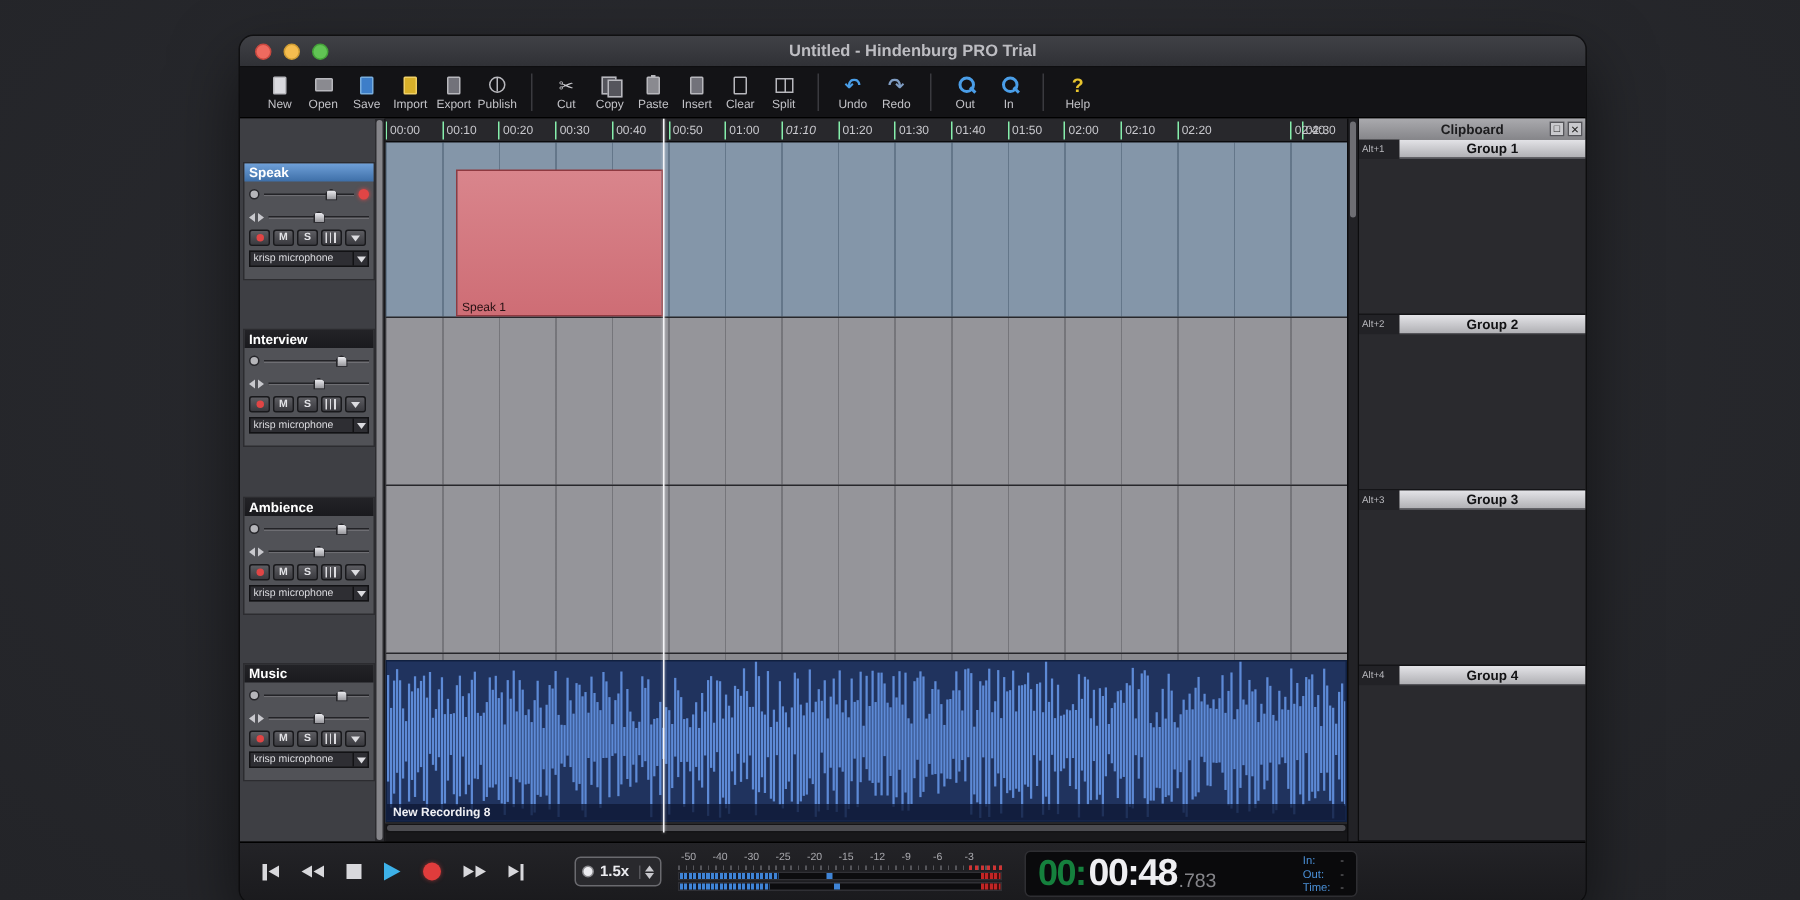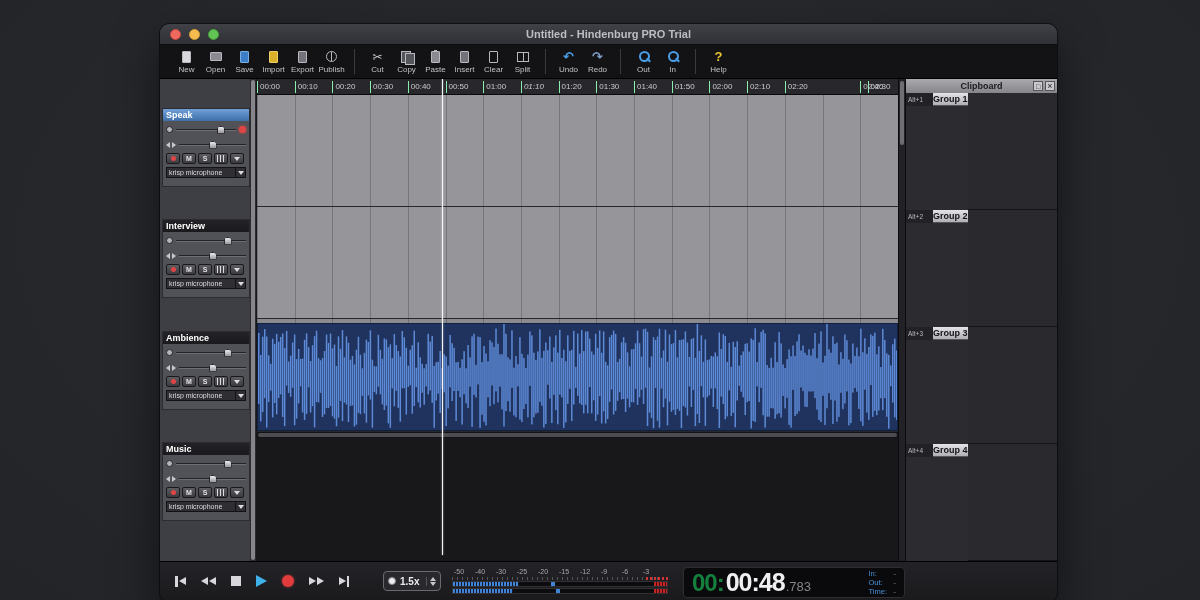--- a/index.html
+++ b/index.html
@@ -117,21 +117,21 @@
 
   
   .clipboard { width:152px; flex:none; background:#2c2c30; display:flex; flex-direction:column; border-left:1px solid #0c0c0e; }
   .cb-title { height:14px; flex:none; background:linear-gradient(#aaaaae,#86868a); display:flex; align-items:center; position:relative; }
   .cb-title-text { flex:1; text-align:center; font-size:9px; font-weight:bold; color:#1c1c1e; }
   .cb-btns { position:absolute; right:2px; top:2px; display:flex; gap:2px; }
   .cb-btn { width:10px; height:10px; background:#c9c9cd; border:1px solid #55555a; font-size:7px;
             display:flex; align-items:center; justify-content:center; color:#222; }
   .cb-btn.float::after { content:"\25A1"; }
   .cb-btn.close::after { content:"\00D7"; font-size:9px; }
-  .cb-group { height:117px; flex:none; display:flex; }
+  .cb-group { height:117px; flex:none; display:flex; flex-direction:column; }
   .cb-head { height:13px; flex:none; display:flex; }
   .cb-alt { width:27px; flex:none; background:#222226; color:#b8b8bd; font-size:6.5px; display:flex; align-items:center; padding-left:2px; }
   .cb-name { flex:1; background:linear-gradient(#e4e4e8,#b0b0b4); color:#121214; font-size:9px; font-weight:bold;
              display:flex; align-items:center; justify-content:center; border-bottom:1px solid #55555a; }
   .cb-content { flex:1; background:#2a2a2e; border-bottom:1px solid #141417; }
 
   
   .transport { height:41px; flex:none; background:linear-gradient(#232327,#1a1a1d); border-top:1px solid #000; position:relative; }
   .tr-buttons { position:absolute; left:15px; top:12px; display:flex; align-items:center; gap:15px; }
   .tr-btn { display:flex; align-items:center; gap:1px; background:none; border:none; padding:0; height:14px; }
@@ -460,20 +460,25 @@
             <div class="ruler-lab" style="left: 339.3px;">01:30</div>
             <div class="ruler-lab" style="left: 377px;">01:40</div>
             <div class="ruler-lab" style="left: 414.7px;">01:50</div>
             <div class="ruler-lab" style="left: 452.4px;">02:00</div>
             <div class="ruler-lab" style="left: 490.1px;">02:10</div>
             <div class="ruler-lab" style="left: 527.8px;">02:20</div>
             <div class="ruler-lab" style="left: 565.5px; margin-left: 45px;">02:30</div>
             <div class="ruler-lab" style="left: 603.2px;">02:40</div>
             <div class="ruler-lab" style="left: 640.9px;">02:50</div>
           </div>
+        <div class="t-row row-speak">
+          <div class="clip-red">
+            <span class="clip-label">Speak 1</span>
+          </div>
+        </div>
         <div class="t-row row-gray"></div>
         <div class="t-row row-gray"></div>
         <div class="t-row row-music">
           <div class="clip-music">
             <svg id="waveform" viewBox="0 0 641 100" preserveAspectRatio="none">
                 <rect x="0" y="8.5" width="1.5" height="67.0"></rect>
                 <rect x="2" y="29.2" width="1.5" height="62.7"></rect>
                 <rect x="4" y="12.0" width="1.5" height="71.1"></rect>
                 <rect x="6" y="4.8" width="1.5" height="65.2"></rect>
                 <rect x="8" y="11.8" width="1.5" height="86.0"></rect>
@@ -787,20 +792,23 @@
                 <rect x="624" y="40.6" width="1.5" height="29.5"></rect>
                 <rect x="626" y="4.5" width="1.5" height="76.8"></rect>
                 <rect x="628" y="15.1" width="1.5" height="54.8"></rect>
                 <rect x="630" y="27.7" width="1.5" height="59.9"></rect>
                 <rect x="632" y="29.1" width="1.5" height="69.6"></rect>
                 <rect x="634" y="39.1" width="1.5" height="19.7"></rect>
                 <rect x="636" y="19.1" width="1.5" height="55.1"></rect>
                 <rect x="638" y="13.8" width="1.5" height="74.3"></rect>
                 <rect x="640" y="25.0" width="1.5" height="65.7"></rect>
               </svg>
+            <div class="music-strip">
+              <span class="clip-label">New Recording 8</span>
+            </div>
           </div>
         </div>
         <div class="hscroll">
             <div class="hthumb"></div>
           </div>
         <div class="playhead"></div>
       </div>
 
       <div class="vscroll">
           <div class="vthumb"></div>

